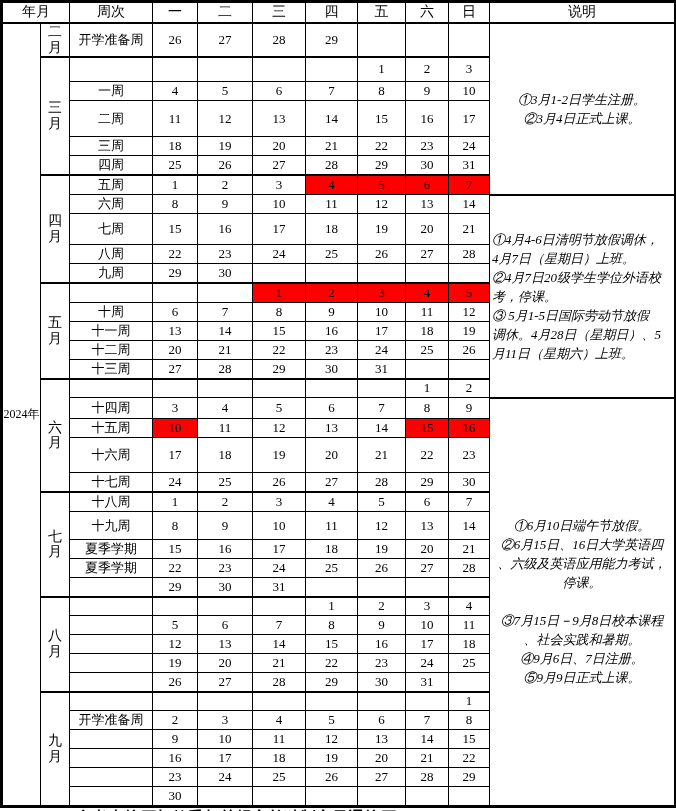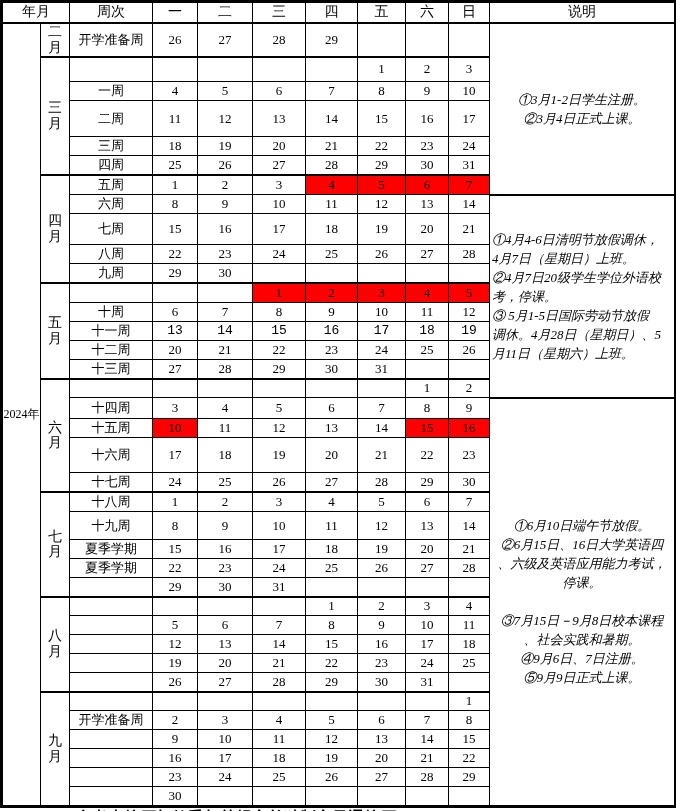--- a/index.html
+++ b/index.html
@@ -239,21 +239,21 @@
           <tr style="height: 19px;">
             <td class="week">十周</td>
             <td>6</td>
             <td>7</td>
             <td>8</td>
             <td>9</td>
             <td>10</td>
             <td>11</td>
             <td>12</td>
           </tr>
-          <tr style="height: 19px; font-family: Liberation Mono, monospace;">
+          <tr style="height: 19px;">
             <td class="week">十一周</td>
             <td>13</td>
             <td>14</td>
             <td>15</td>
             <td>16</td>
             <td>17</td>
             <td>18</td>
             <td>19</td>
           </tr>
           <tr style="height: 19px;">

